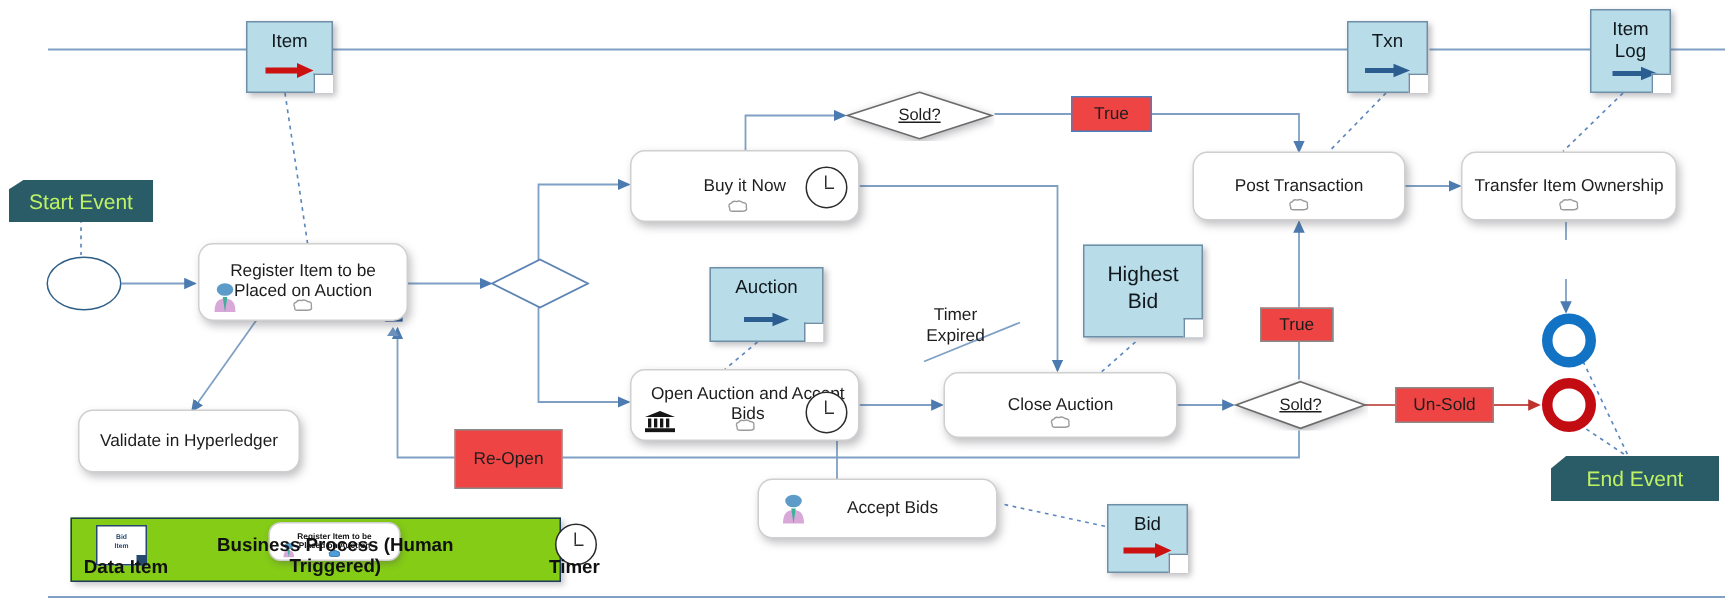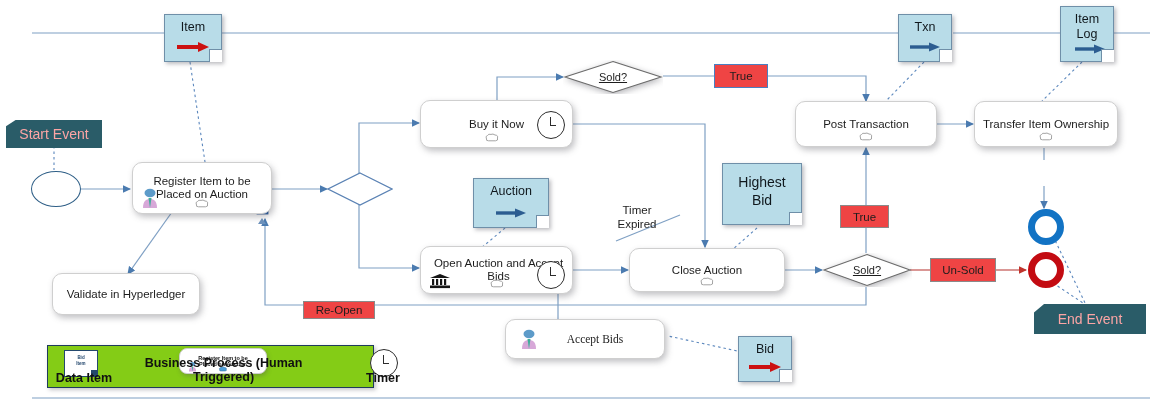--- a/index.html
+++ b/index.html
@@ -37,21 +37,21 @@
     box-shadow:2px 2px 4px rgba(90,90,100,.4);
     color:#10181d;font-size:12.5px;line-height:15px;text-align:center;
     padding-top:5px;
   }
   .dataobj .fold{position:absolute;right:-1px;bottom:-1px;width:12px;height:12px;
     background:#ffffff;border-left:1px solid #6f8fa8;border-top:1px solid #6f8fa8;}
   .dataobj .darr{position:absolute;left:50%;transform:translateX(-50%);}
 
   
   .banner{
-    background:#2a5c68;color:#fca5a5;font-size:14px;
+    background:#2a5c68;color:#bef264;font-size:14px;
     display:flex;align-items:center;justify-content:center;
     box-shadow:2px 2px 4px rgba(60,60,70,.35);
   }
   .banner.bstart{clip-path:polygon(0 22%,10% 0,100% 0,100% 100%,0 100%);}
   .banner.bend{clip-path:polygon(0 28%,9% 0,100% 0,100% 100%,0 100%);}
 
   
   .gw{position:absolute;}
   .gw .dtxt{position:absolute;left:0;top:0;width:100%;height:100%;
     display:flex;align-items:center;justify-content:center;
@@ -301,21 +301,21 @@
     </svg>
   </div>
 
   <div class="abs task" style="left:629px;top:248px;width:156px;height:44px;">
     <span class="lbl">Close Auction</span>
     <svg class="cloudmark" viewBox="0 0 15 9">
       <path d="M2,6 Q0.5,3 3,2.5 Q4,0.6 6.5,1.4 Q8.5,0.4 10.5,2 Q13.8,2.2 13,5 Q14,7.6 11,7.8 L4,7.8 Q1.4,7.8 2,6 Z" fill="#ffffff" stroke="#9a9a9a" stroke-width="0.9"></path>
     </svg>
   </div>
 
-  <div class="abs task" style="left:505px;top:319px;width:160px;height:40px;font-family:Liberation Serif, serif;">
+  <div class="abs task" style="left:505px;top:319px;width:160px;height:40px;">
     <span class="lbl" style="padding-left:26px;">Accept Bids</span>
     <svg class="human" style="left:12px;top:8px;" viewBox="0 0 22 22">
       <ellipse cx="11" cy="6" rx="5.5" ry="4.2" fill="#5d9bc9"></ellipse>
       <path d="M4,21 C4,14 7,12 11,12 C15,12 18,14 18,21 Z" fill="#d7a8d8"></path>
       <path d="M9.5,11 L11,21 L12.5,11 Z" fill="#3fae9a"></path>
     </svg>
   </div>
 
   <div class="abs task" style="left:795px;top:101px;width:142px;height:46px;">
     <span class="lbl">Post Transaction</span>
@@ -358,21 +358,21 @@
 
   <div class="abs elabel" style="left:840px;top:205px;width:49px;height:23px;">
     <span>True</span>
   </div>
 
   <div class="abs elabel" style="left:930px;top:258px;width:66px;height:24px;">
     <span>Un-Sold</span>
   </div>
 
 
-  <div class="abs elabel" style="left:303px;top:301px;width:72px;height:18px;">
+  <div class="abs elabel" style="left:303px;top:286px;width:72px;height:40px;">
     <span>Re-Open</span>
   </div>
 
   <div class="abs ptext" style="left:598px;top:203px;width:78px;">
     <span>Timer</span><br>
     <span>Expired</span>
   </div>
 
   <div class="abs legendbox" style="left:47px;top:345px;width:327px;height:43px;">
 

